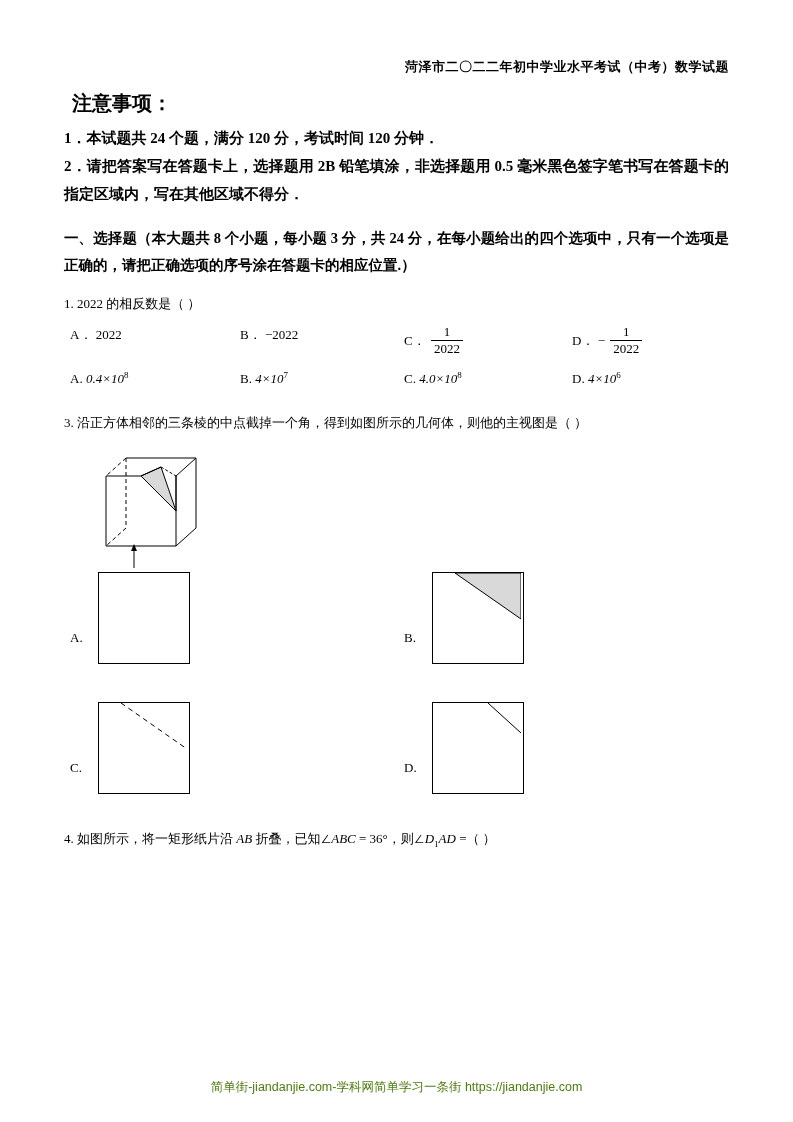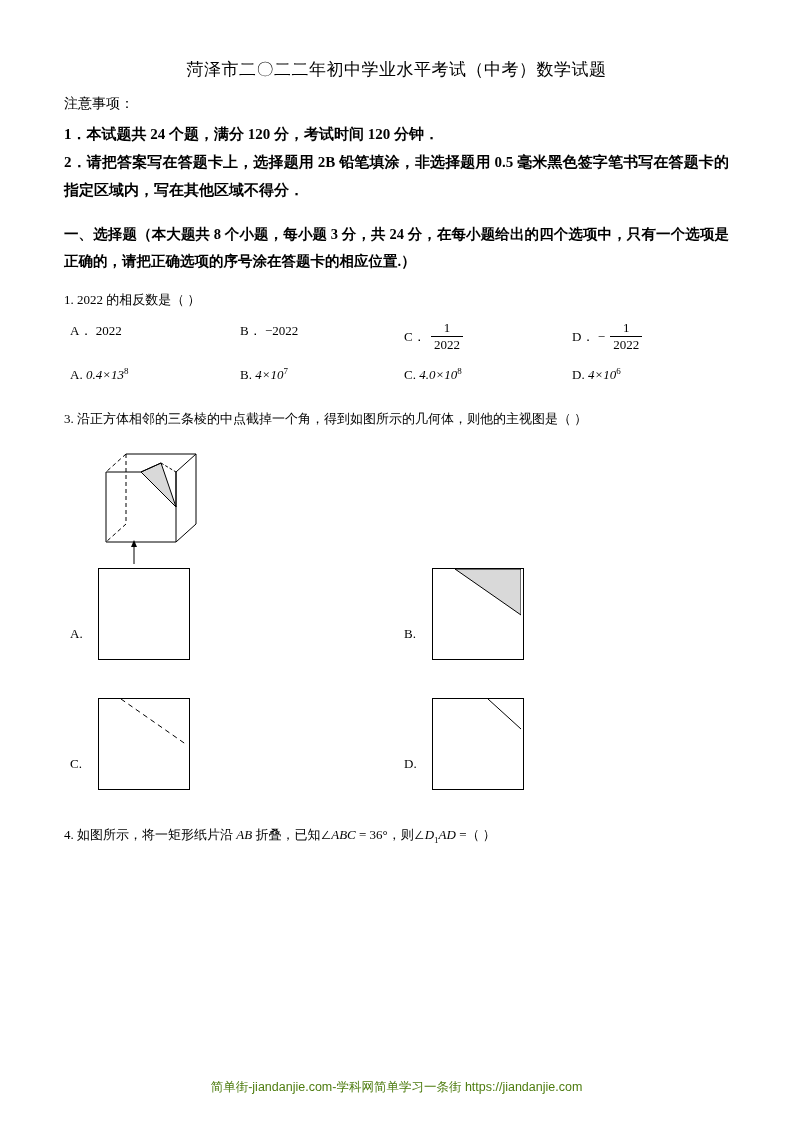--- a/index.html
+++ b/index.html
@@ -17,31 +17,31 @@
   }
   .page {
     position: absolute;
     left: 0; top: 0;
     width: 793px;
     height: 1122px;
     box-sizing: border-box;
     padding: 48px 64px 0 64px;
   }
   .doc-title {
-    text-align: center;
-    font-weight: normal;
-    font-size: 17px;
+    text-align: right;
+    font-weight: bold;
+    font-size: 13px;
     letter-spacing: 0.5px;
     margin: 10px 0 14px 0;
     font-family: "DejaVu Serif", serif;
   }
   .notice-head {
-    font-weight: normal;
-    font-size: 14px;
-    margin: 6px 0 8px 0;
+    font-weight: bold;
+    font-size: 20px;
+    margin: 6px 0 8px 8px;
   }
   .notice-line {
     font-weight: bold;
     font-size: 15px;
     line-height: 1.85;
     text-align: justify;
   }
   .section-head {
     font-weight: bold;
     font-size: 14.5px;
@@ -181,21 +181,21 @@
         <span class="num">1</span>
         <span class="bar"></span>
         <span class="den">2022</span>
       </span>
     </span>
   </div>
 
   <div class="opts" style="height:28px;">
     <span class="opt opt-a">
       <span>A.</span>
-      <span class="ital">0.4×13</span><sup>8</sup>
+      <span class="ital">0.4×10</span><sup>8</sup>
     </span>
     <span class="opt opt-b">
       <span>B.</span>
       <span class="ital">4×10</span><sup>7</sup>
     </span>
     <span class="opt opt-c">
       <span>C.</span>
       <span class="ital">4.0×10</span><sup>8</sup>
     </span>
     <span class="opt opt-d">

